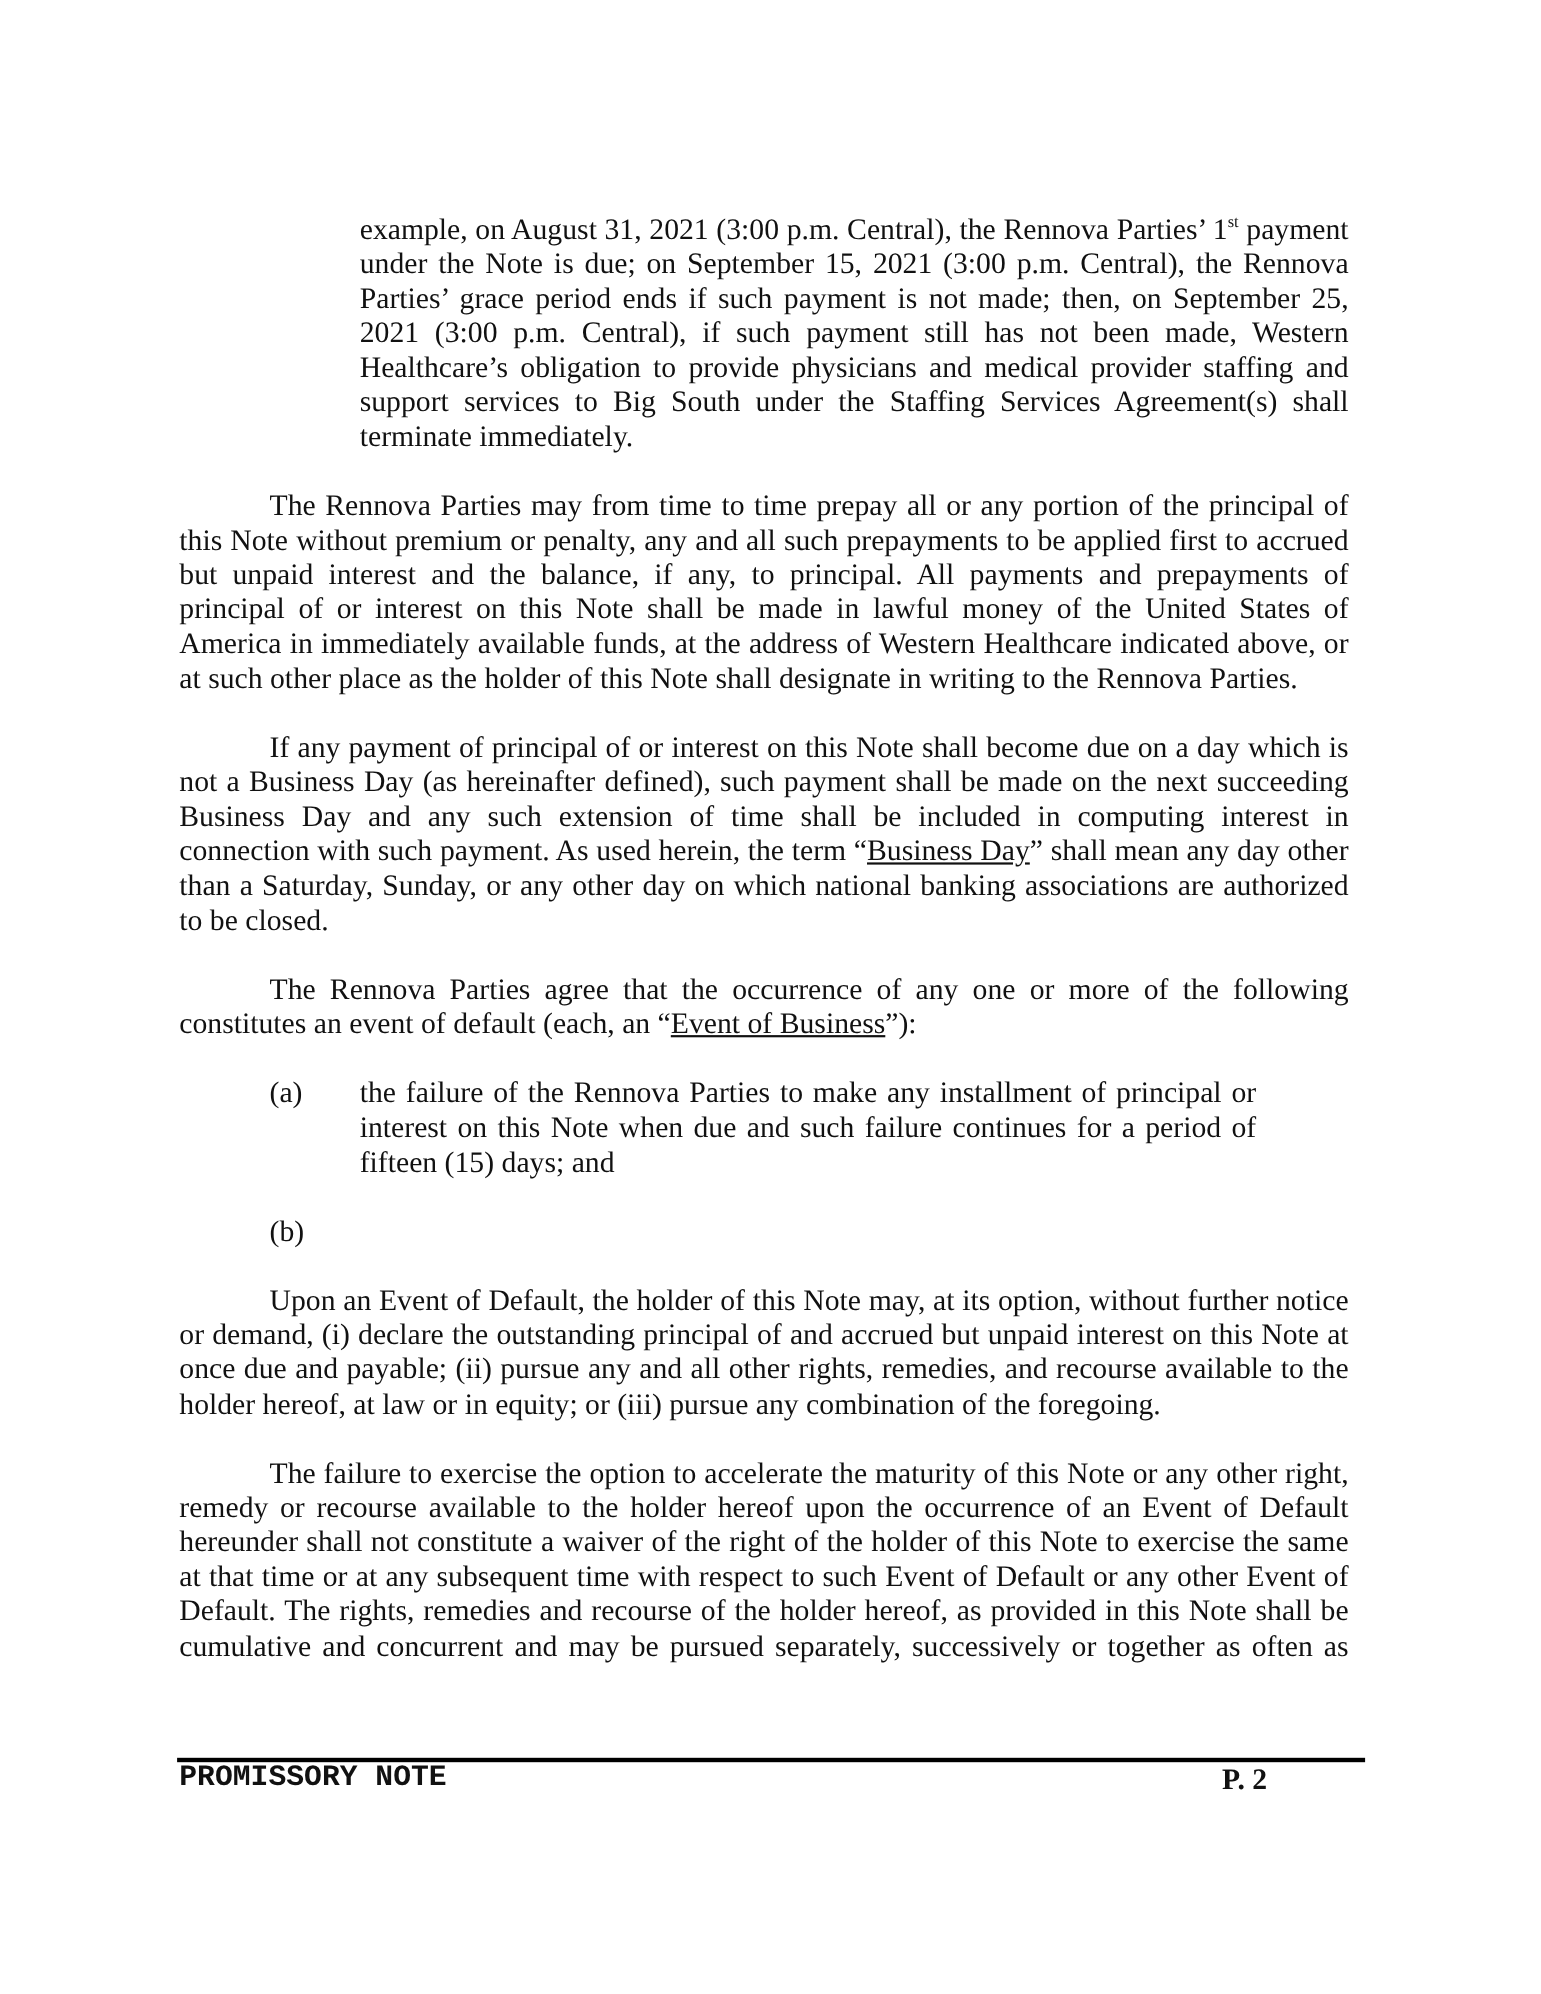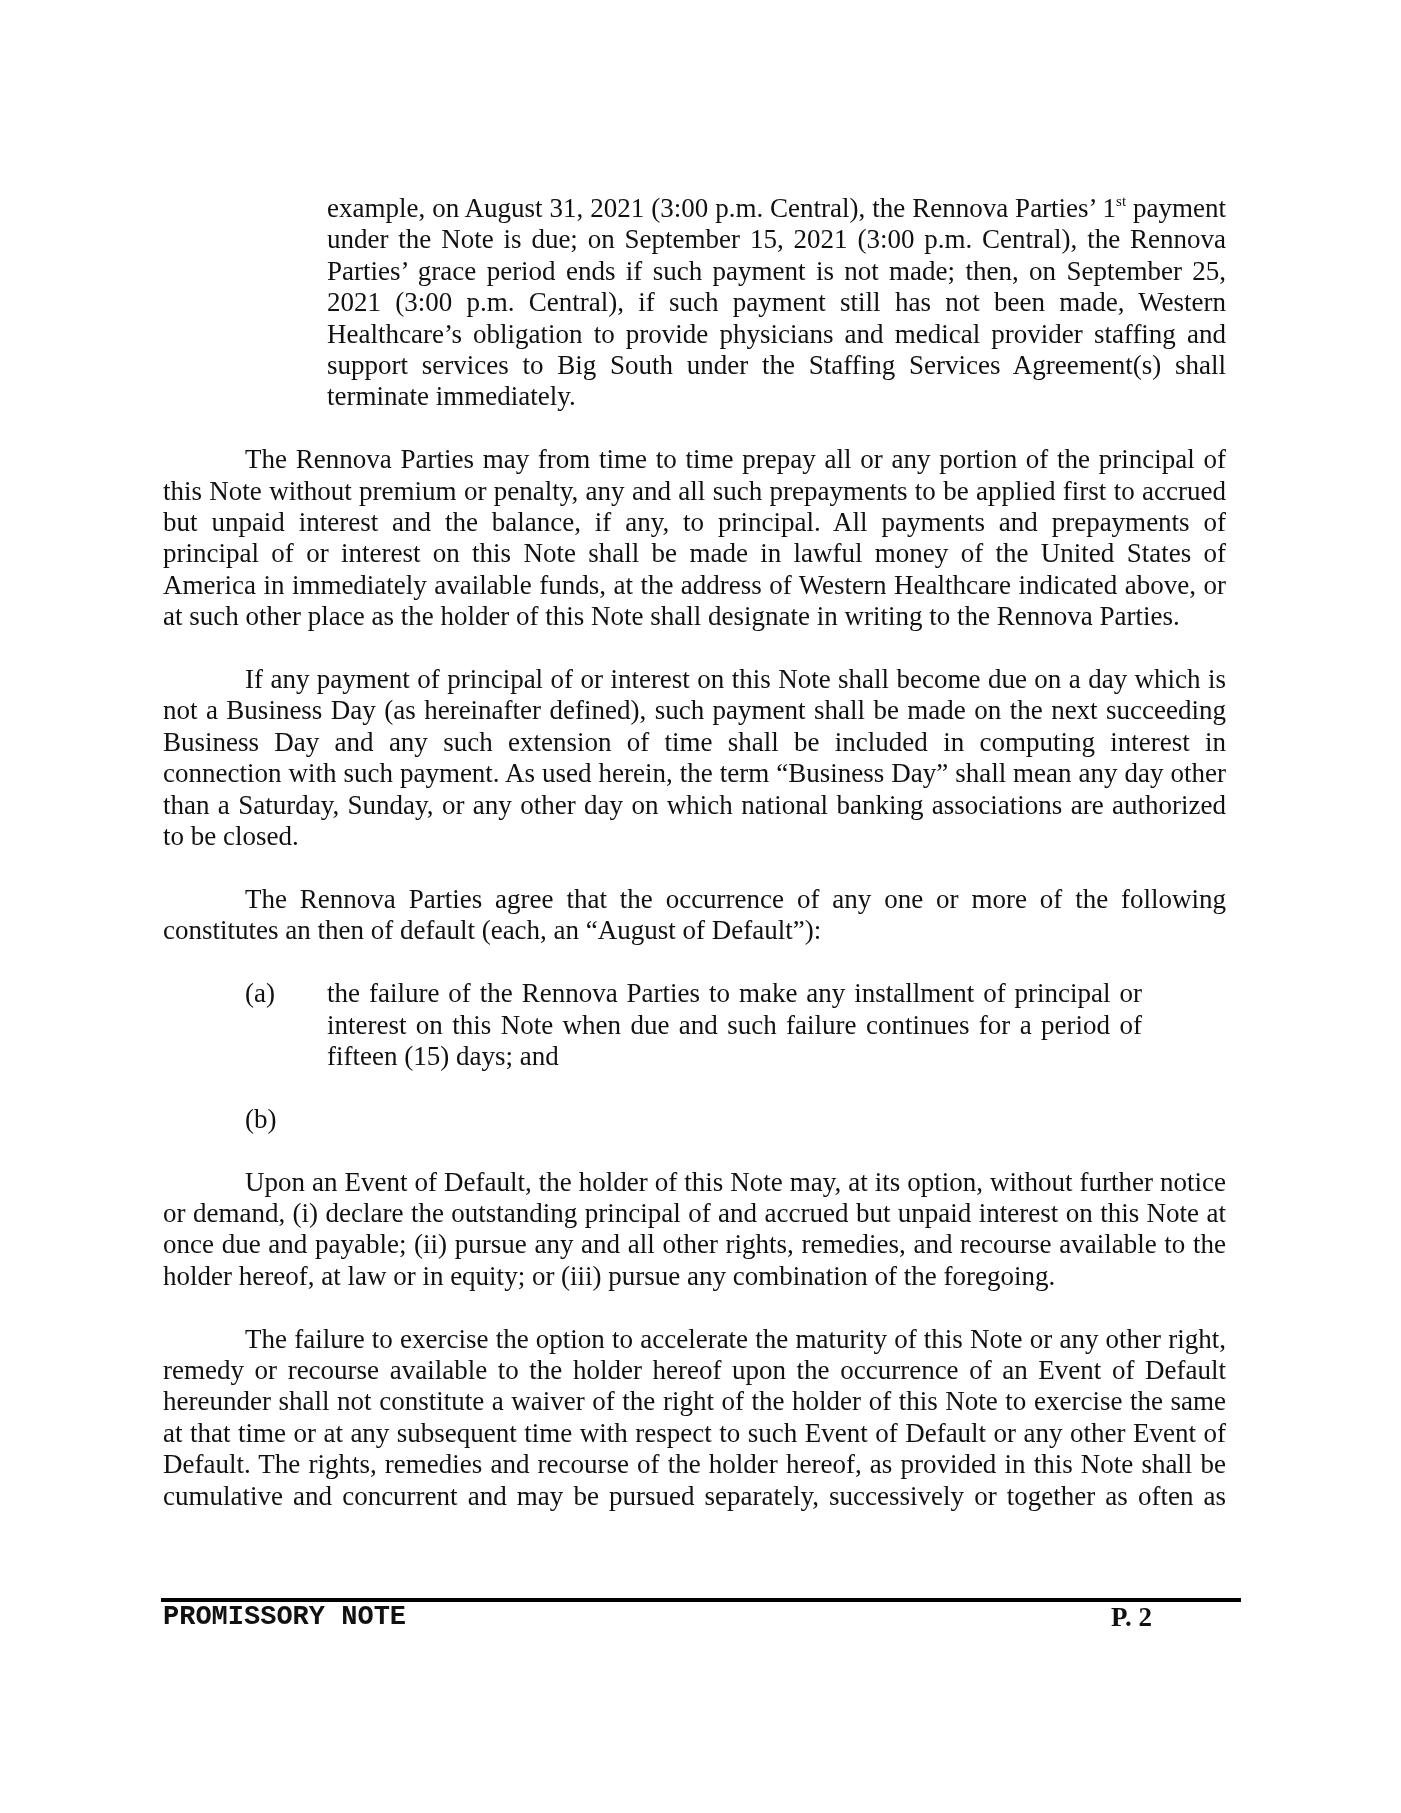--- a/index.html
+++ b/index.html
@@ -9,40 +9,40 @@
     font-family: "Liberation Serif", serif; color: #111;
     font-size: 27px; line-height: 31.4px;
   }
   .body-text { position: absolute; left: 163px; width: 1063px; top: 193px; }
   p { margin: 0 0 31.4px 0; text-align: justify; }
   p.indent { text-indent: 82px; }
   .block-indent { margin-left: 164px; }
   .list-item { display: flex; margin: 0 0 31.4px 0; }
   .list-label { width: 82px; margin-left: 82px; flex: none; }
   .list-text { width: 815px; text-align: justify; }
-  .u { }
+  .u { text-decoration: underline; }
   sup { font-size: 15px; line-height: 0; vertical-align: 11px; }
   .footer-rule { position: absolute; left: 161px; top: 1598px; width: 1080px; height: 4px; background: #000; }
   .footer-left, .footer-right { position: absolute; top: 1602px; font-weight: bold; font-size: 27px; }
   .footer-left { left: 163px; font-family: Liberation Mono, monospace; }
   .footer-right { right: 174px; margin-left: 16px; }
 </style>
 </head>
 <body>
 
 <div class="page">
   <div class="body-text">
 
     <p class="block-indent"><span>example, on August 31, 2021 (3:00 p.m. Central), the Rennova Parties’ 1</span><sup>st</sup><span> payment under the Note is due; on September 15, 2021 (3:00 p.m. Central), the Rennova Parties’ grace period ends if such payment is not made; then, on September 25, 2021 (3:00 p.m. Central), if such payment still has not been made, Western Healthcare’s obligation to provide physicians and medical provider staffing and support services to Big South under the Staffing Services Agreement(s) shall terminate immediately.</span></p>
 
     <p class="indent">The Rennova Parties may from time to time prepay all or any portion of the principal of this Note without premium or penalty, any and all such prepayments to be applied first to accrued but unpaid interest and the balance, if any, to principal.  All payments and prepayments of principal of or interest on this Note shall be made in lawful money of the United States of America in immediately available funds, at the address of Western Healthcare indicated above, or at such other place as the holder of this Note shall designate in writing to the Rennova Parties.</p>
 
     <p class="indent"><span>If any payment of principal of or interest on this Note shall become due on a day which is not a Business Day (as hereinafter defined), such payment shall be made on the next succeeding Business Day and any such extension of time shall be included in computing interest in connection with such payment.  As used herein, the term “</span><span class="u">Business Day</span><span>” shall mean any day other than a Saturday, Sunday, or any other day on which national banking associations are authorized to be closed.</span></p>
 
-    <p class="indent"><span>The Rennova Parties agree that the occurrence of any one or more of the following constitutes an then of default (each, an “</span><span class="u">August of Default</span><span>”):</span></p>
+    <p class="indent"><span>The Rennova Parties agree that the occurrence of any one or more of the following constitutes an event of default (each, an “</span><span class="u">Event of Business</span><span>”):</span></p>
 
     <div class="list-item">
       <span class="list-label">(a)</span>
       <span class="list-text">the failure of the Rennova Parties to make any installment of principal or interest on this Note when due and such failure continues for a period of fifteen (15) days; and</span>
     </div>
     <div class="list-item">
       <span class="list-label">(b)</span>
     </div>
 
     <p class="indent">Upon an Event of Default, the holder of this Note may, at its option, without further notice or demand, (i) declare the outstanding principal of and accrued but unpaid interest on this Note at once due and payable; (ii) pursue any and all other rights, remedies, and recourse available to the holder hereof, at law or in equity; or (iii) pursue any combination of the foregoing.</p>

